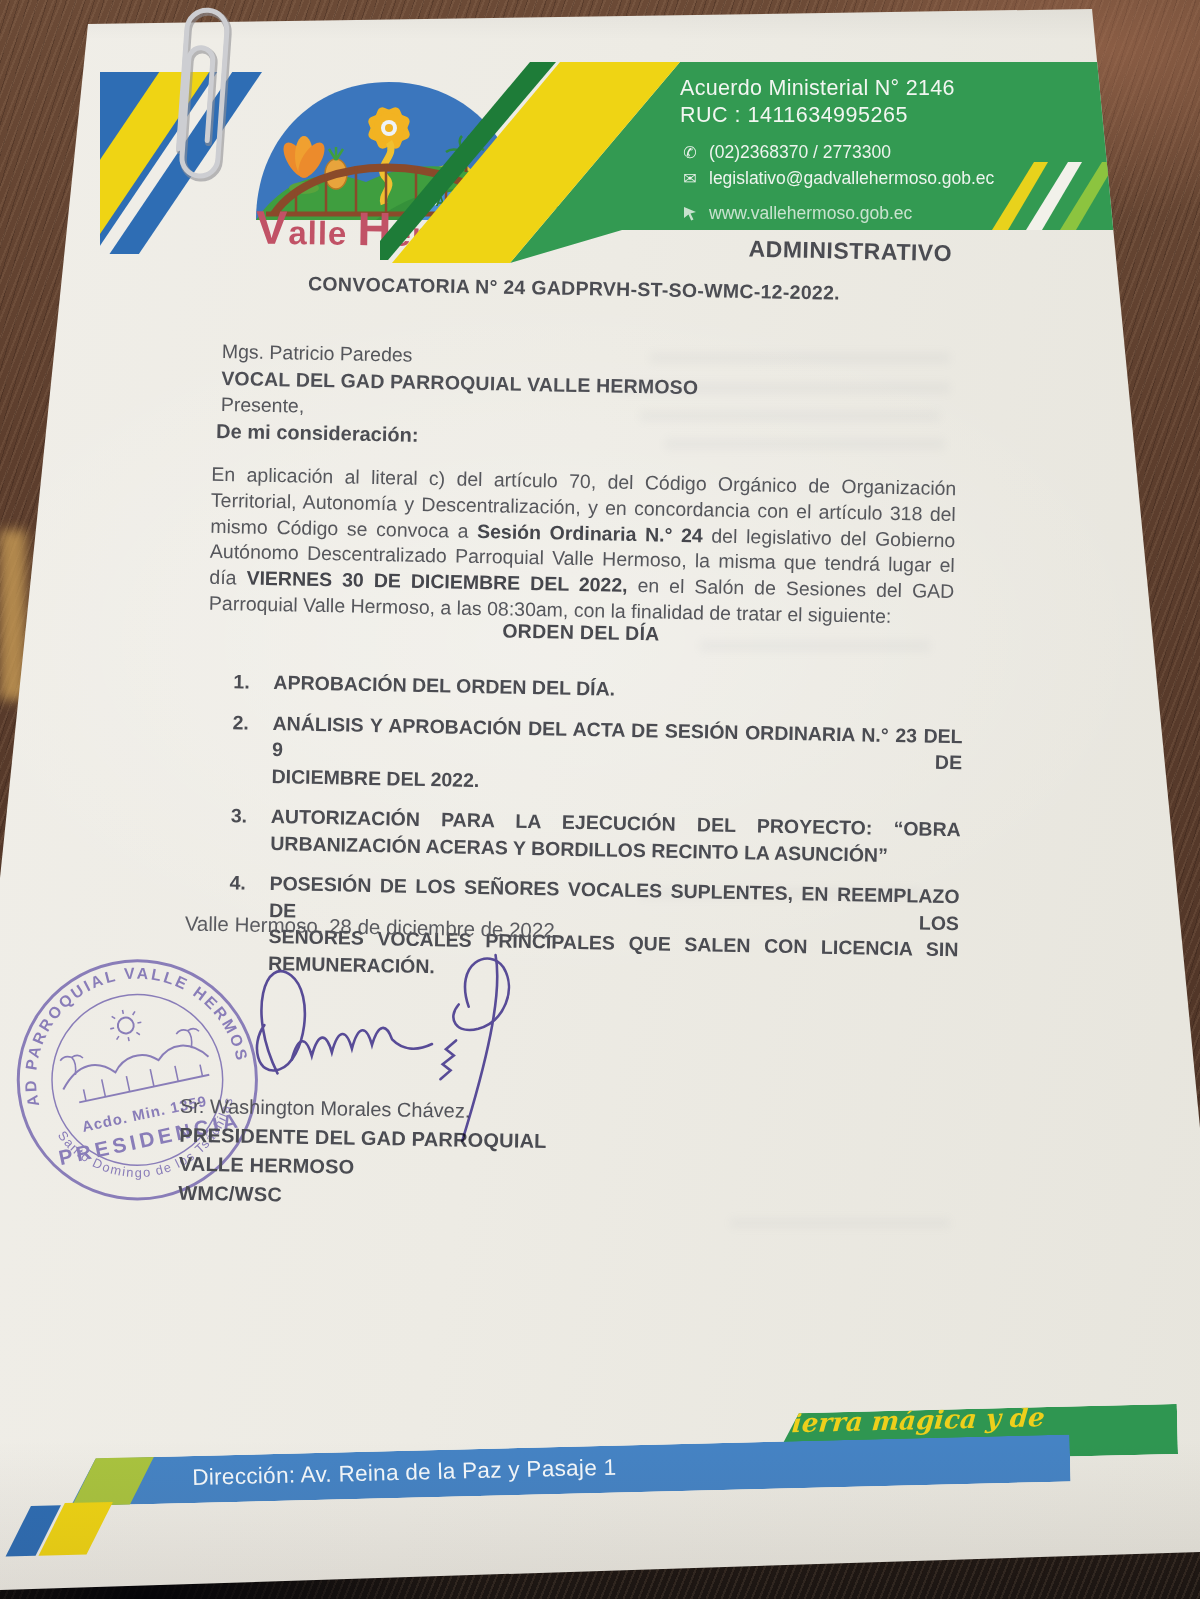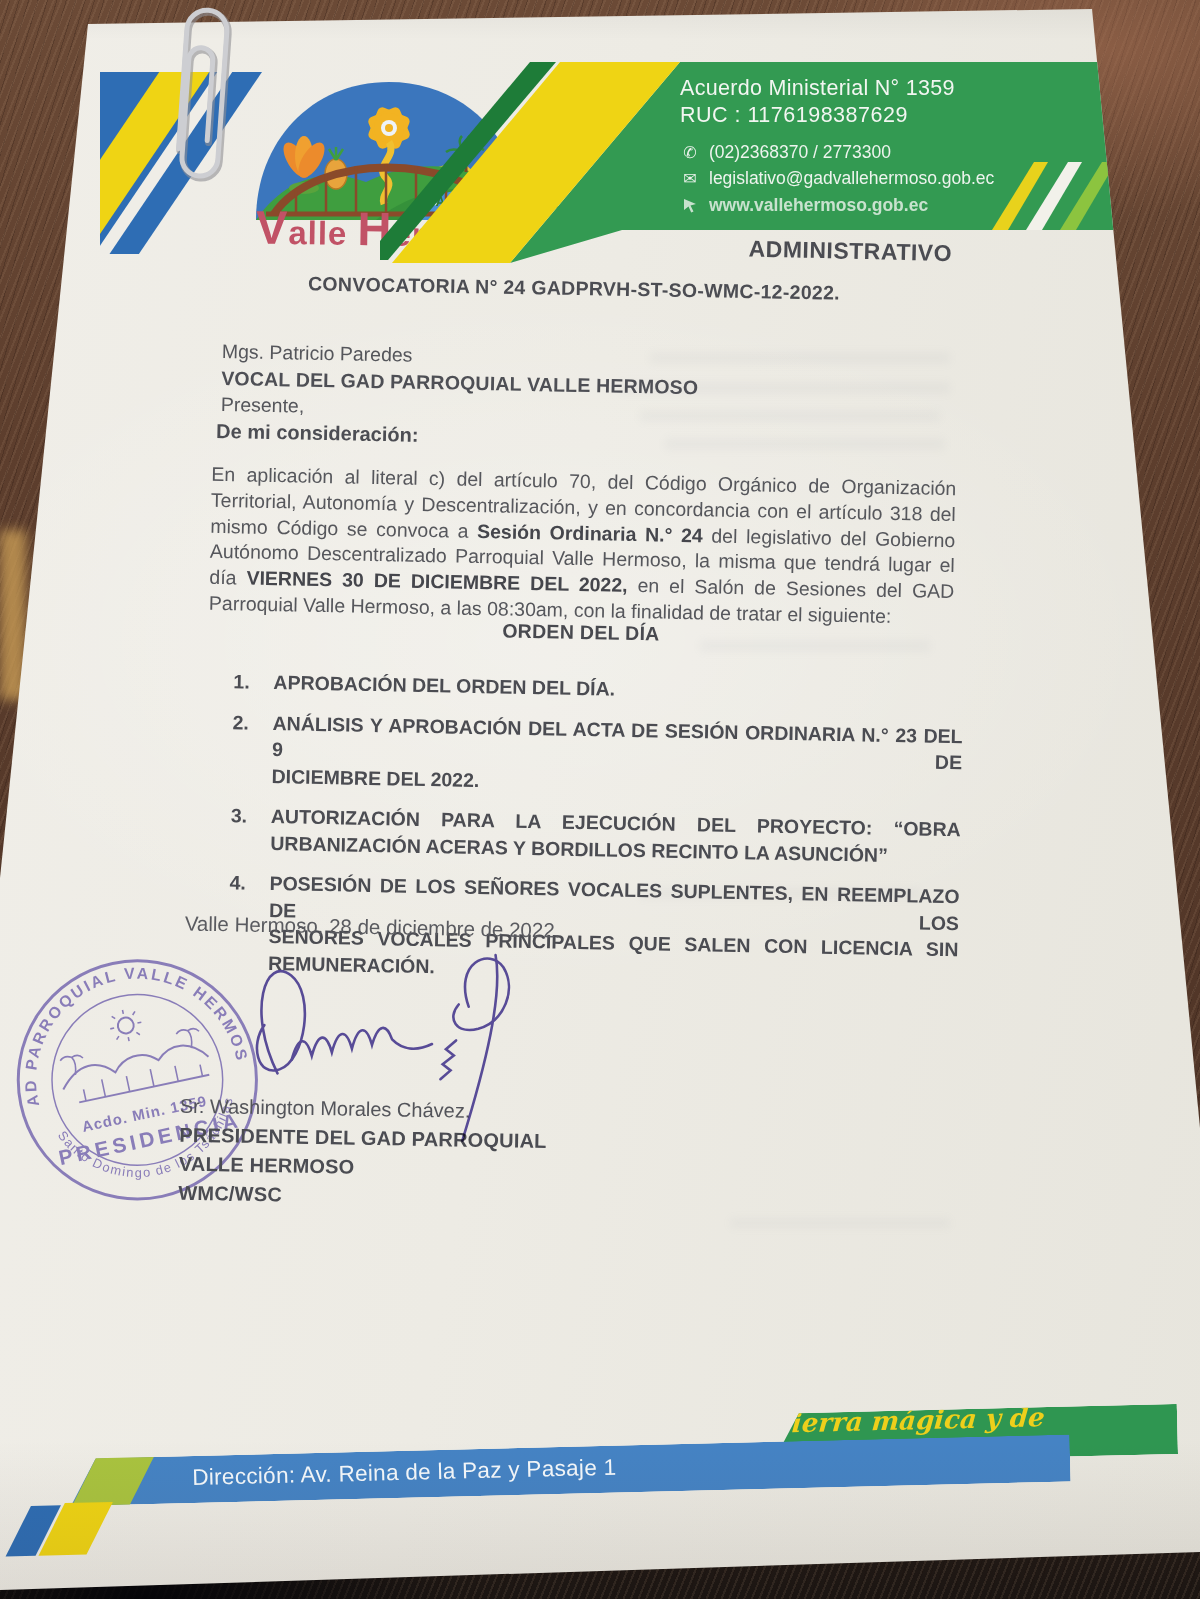--- a/index.html
+++ b/index.html
@@ -44,21 +44,21 @@
   .brand-sub{position:absolute;left:172px;top:0;font-size:13.5px;font-weight:700;letter-spacing:.8px;color:#2d7a36;white-space:nowrap;}
 
   
   .banner{left:380px;top:56px;width:745px;height:212px;}
   .banner-text{position:absolute;color:#f2f6f1;}
   .b-acuerdo{left:300px;top:20px;font-size:21.5px;letter-spacing:.3px;}
   .b-ruc{left:300px;top:47px;font-size:21.5px;letter-spacing:.5px;}
   .b-row{position:absolute;left:300px;display:flex;align-items:center;gap:9px;font-size:17.5px;color:#eef4ee;}
   .b-phone{top:86px;}
   .b-mail{top:112px;}
-  .b-web{top:139px;opacity:.8;font-weight:bold;}
+  .b-web{top:147px;opacity:.8;}
   .b-ico{width:20px;display:inline-flex;justify-content:center;font-size:16px;}
 
   .admin{left:590px;top:236px;width:362px;text-align:right;font-size:23px;font-weight:700;
     color:#4b4c52;letter-spacing:.5px;transform:rotate(1.3deg);}
   .convocatoria{left:308px;top:277px;font-size:19.5px;font-weight:700;color:#4c4d53;
     letter-spacing:.3px;transform:rotate(1deg);white-space:nowrap;}
 
   
   .body-zone{left:0;top:0;width:1200px;height:1599px;transform:rotate(1.1deg);transform-origin:220px 340px;color:#55565b;}
   .addressee{position:absolute;left:222px;top:338px;font-size:19.5px;line-height:26.5px;}
@@ -164,22 +164,22 @@
 
     <div class="abs banner">
       <svg width="745" height="212" viewBox="0 0 745 212" preserveAspectRatio="none">
         <polygon points="150,6 176,6 8,204 -16,204" fill="#1e7c38"></polygon>
         <polygon points="300,6 745,6 745,174 242,174 130,207" fill="#339a52"></polygon>
         <polygon points="180,6 300,6 130,207 12,207" fill="#efd414"></polygon>
         <polygon points="612,174 654,106 668,106 628,174" fill="#e8d21c"></polygon>
         <polygon points="646,174 688,106 702,106 662,174" fill="#f2f1ea"></polygon>
         <polygon points="680,174 722,106 736,106 696,174" fill="#8cc43f"></polygon>
       </svg>
-      <div class="banner-text b-acuerdo">Acuerdo Ministerial N° 1359</div>
-      <div class="banner-text b-ruc">RUC : 1176198387629</div>
+      <div class="banner-text b-acuerdo">Acuerdo Ministerial N° 2146</div>
+      <div class="banner-text b-ruc">RUC : 1411634995265</div>
       <div class="b-row b-phone">
         <span class="b-ico">✆</span>
         <span>(02)2368370 / 2773300</span>
       </div>
       <div class="b-row b-mail">
         <span class="b-ico">✉</span>
         <span>legislativo@gadvallehermoso.gob.ec</span>
       </div>
       <div class="b-row b-web">
         <span class="b-ico">

